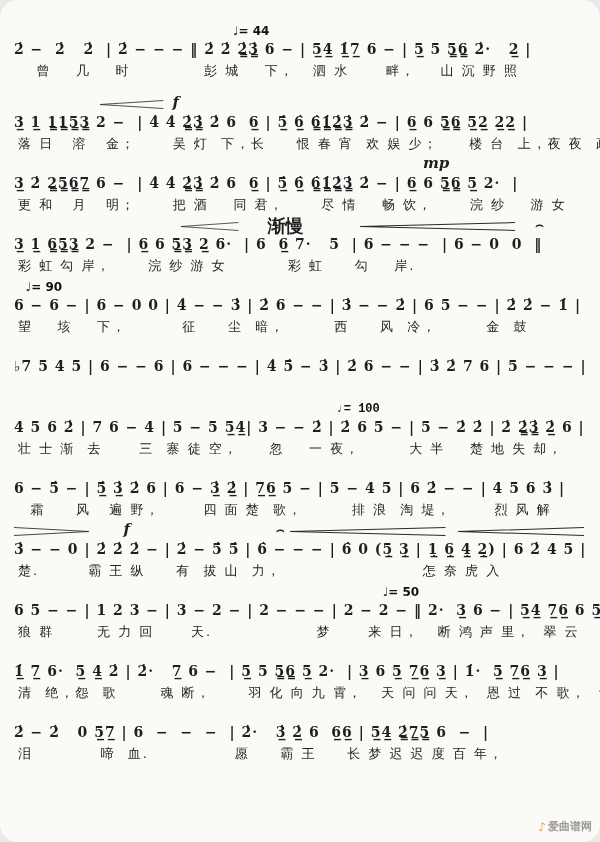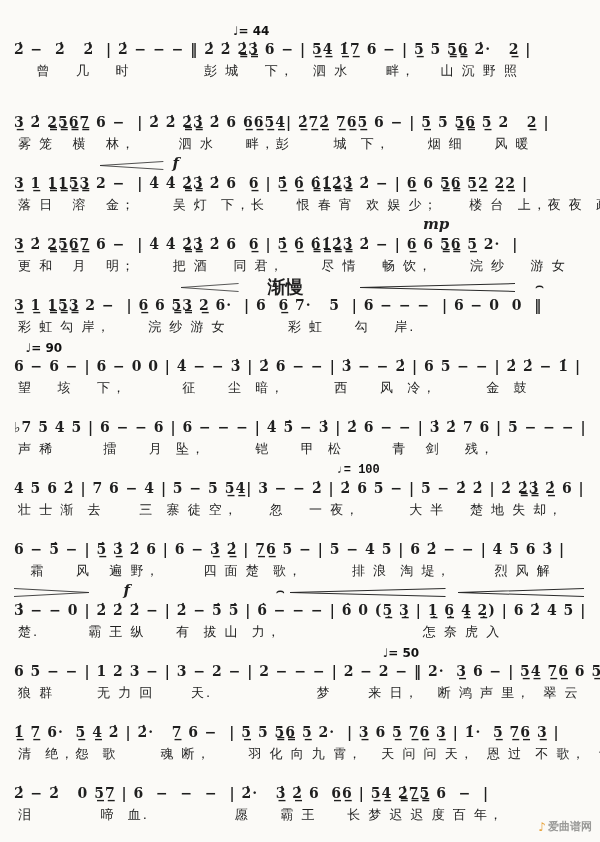--- a/index.html
+++ b/index.html
@@ -5,20 +5,21 @@
   html,body{margin:0;padding:0;}
   body{background:#e9e9e7;font-family:"DejaVu Sans",sans-serif;}
   .page{
     position:relative;
     width:600px;height:842px;
     margin:0 auto;
     background:#fbfaf7;
     color:#1f1f1f;
     overflow:hidden;
     box-sizing:border-box;
+    border-radius:18px;
   }
   .systems{
     position:relative;
     padding:24px 10px 0 14px;
   }
   .system{position:relative;height:61px;}
   .system.tall{height:73px;}
   .notes{
     position:absolute;left:0;top:15px;right:0;
     font-family:"DejaVu Serif","DejaVu Sans",serif;
@@ -76,25 +77,20 @@
 <div class="page">
   <div class="systems">
   <div class="system tall">
     <div class="marks">
           <div class="mark tempo" style="left: 38%;">♩= 44</div>
         </div>
     <div class="notes">2̇ −  2̇   2̇  | 2̇ − − − ‖ 2̇ 2̇ 2̳̇3̳̇ 6 − | 5̲4̲ 1̲̇7̲ 6 − | 5̲ 5 5̳6̳ 2̇·   2̲ |</div>
     <div class="lyrics">   曾    几    时            彭 城    下，   泗 水      畔，    山 沉 野 照</div>
   </div>
 
-  <div class="system">
-    <div class="marks"></div>
-    <div class="notes">3̲ 2̇ 2̳5̳6̳7̳ 6 −  | 2̇ 2̇ 2̳̇3̳̇ 2̇ 6 6̲6̲5̲4̲| 2̲̇7̲2̲̇ 7̲6̲5̲ 6 − | 5̲ 5 5̳6̳ 5̲ 2   2̲ |</div>
-    <div class="lyrics">雾 笼   横   林，       泗 水     畔，彭       城  下，      烟 细     风 暖</div>
-  </div>
 
   <div class="system">
     <div class="marks">
           <div class="mark hairpin" style="left: 15%; width: 11%;">
             <svg viewBox="0 0 100 9" preserveAspectRatio="none">
               <path d="M0,4.5 L100,0.5 M0,4.5 L100,8.5" stroke="#2a2a2a" stroke-width="1" fill="none"></path>
             </svg>
           </div>
           <div class="mark dyn" style="left: 27.5%;">f</div>
         </div>
@@ -118,36 +114,35 @@
             </svg>
           </div>
           <div class="mark expr" style="left: 44%;">渐慢</div>
           <div class="mark hairpin" style="left: 60%; width: 27%;">
             <svg viewBox="0 0 100 9" preserveAspectRatio="none">
               <path d="M0,4.5 L100,0.5 M0,4.5 L100,8.5" stroke="#2a2a2a" stroke-width="1" fill="none"></path>
             </svg>
           </div>
           <div class="mark fermata" style="left: 90.5%;">⌢</div>
         </div>
-    <div class="notes">3̲ 1̲ 1̳5̳3̳ 2 −  | 6̲ 6 5̳3̳ 2̲ 6·  | 6  6̲ 7·   5  | 6 − − −  | 6 − 0  0  ‖</div>
+    <div class="notes">3̲ 1̲ 6̳5̳3̳ 2 −  | 6̲ 6 5̳3̳ 2̲ 6·  | 6  6̲ 7·   5  | 6 − − −  | 6 − 0  0  ‖</div>
     <div class="lyrics">彩 虹 勾 岸，      浣 纱 游 女          彩 虹     勾    岸.</div>
   </div>
 
   <div class="system">
     <div class="marks">
           <div class="mark tempo" style="left: 2%;">♩= 90</div>
         </div>
     <div class="notes">6 − 6 − | 6 − 0 0 | 4̇ − − 3̇ | 2̇ 6 − − | 3̇ − − 2̇ | 6 5 − − | 2̇ 2̇ − 1̇ |</div>
     <div class="lyrics">望    垓    下，         征     尘  暗，        西     风  冷，        金  鼓</div>
   </div>
 
   <div class="system">
     <div class="marks"></div>
     <div class="notes">♭7 5 4 5 | 6 − − 6 | 6 − − − | 4̇ 5̇ − 3̇ | 2̇ 6 − − | 3̇ 2̇ 7 6 | 5 − − − |</div>
-    <div class="lyrics">声 稀        擂     月  坠，        铠     甲  松        青   剑    残，</div>
   </div>
 
   <div class="system">
     <div class="marks">
           <div class="mark tempo" style="left: 56%; font-family: Liberation Mono, monospace;">♩= 100</div>
         </div>
     <div class="notes">4 5 6 2̇ | 7 6 − 4 | 5 − 5 5̲4̲| 3 − − 2̇ | 2̇ 6 5 − | 5 − 2̇ 2̇ | 2̇ 2̳̇3̳̇ 2̲̇ 6 |</div>
     <div class="lyrics">壮 士 渐  去      三  寨 徒 空，     忽    一 夜，        大 半    楚 地 失 却，</div>
   </div>
 

